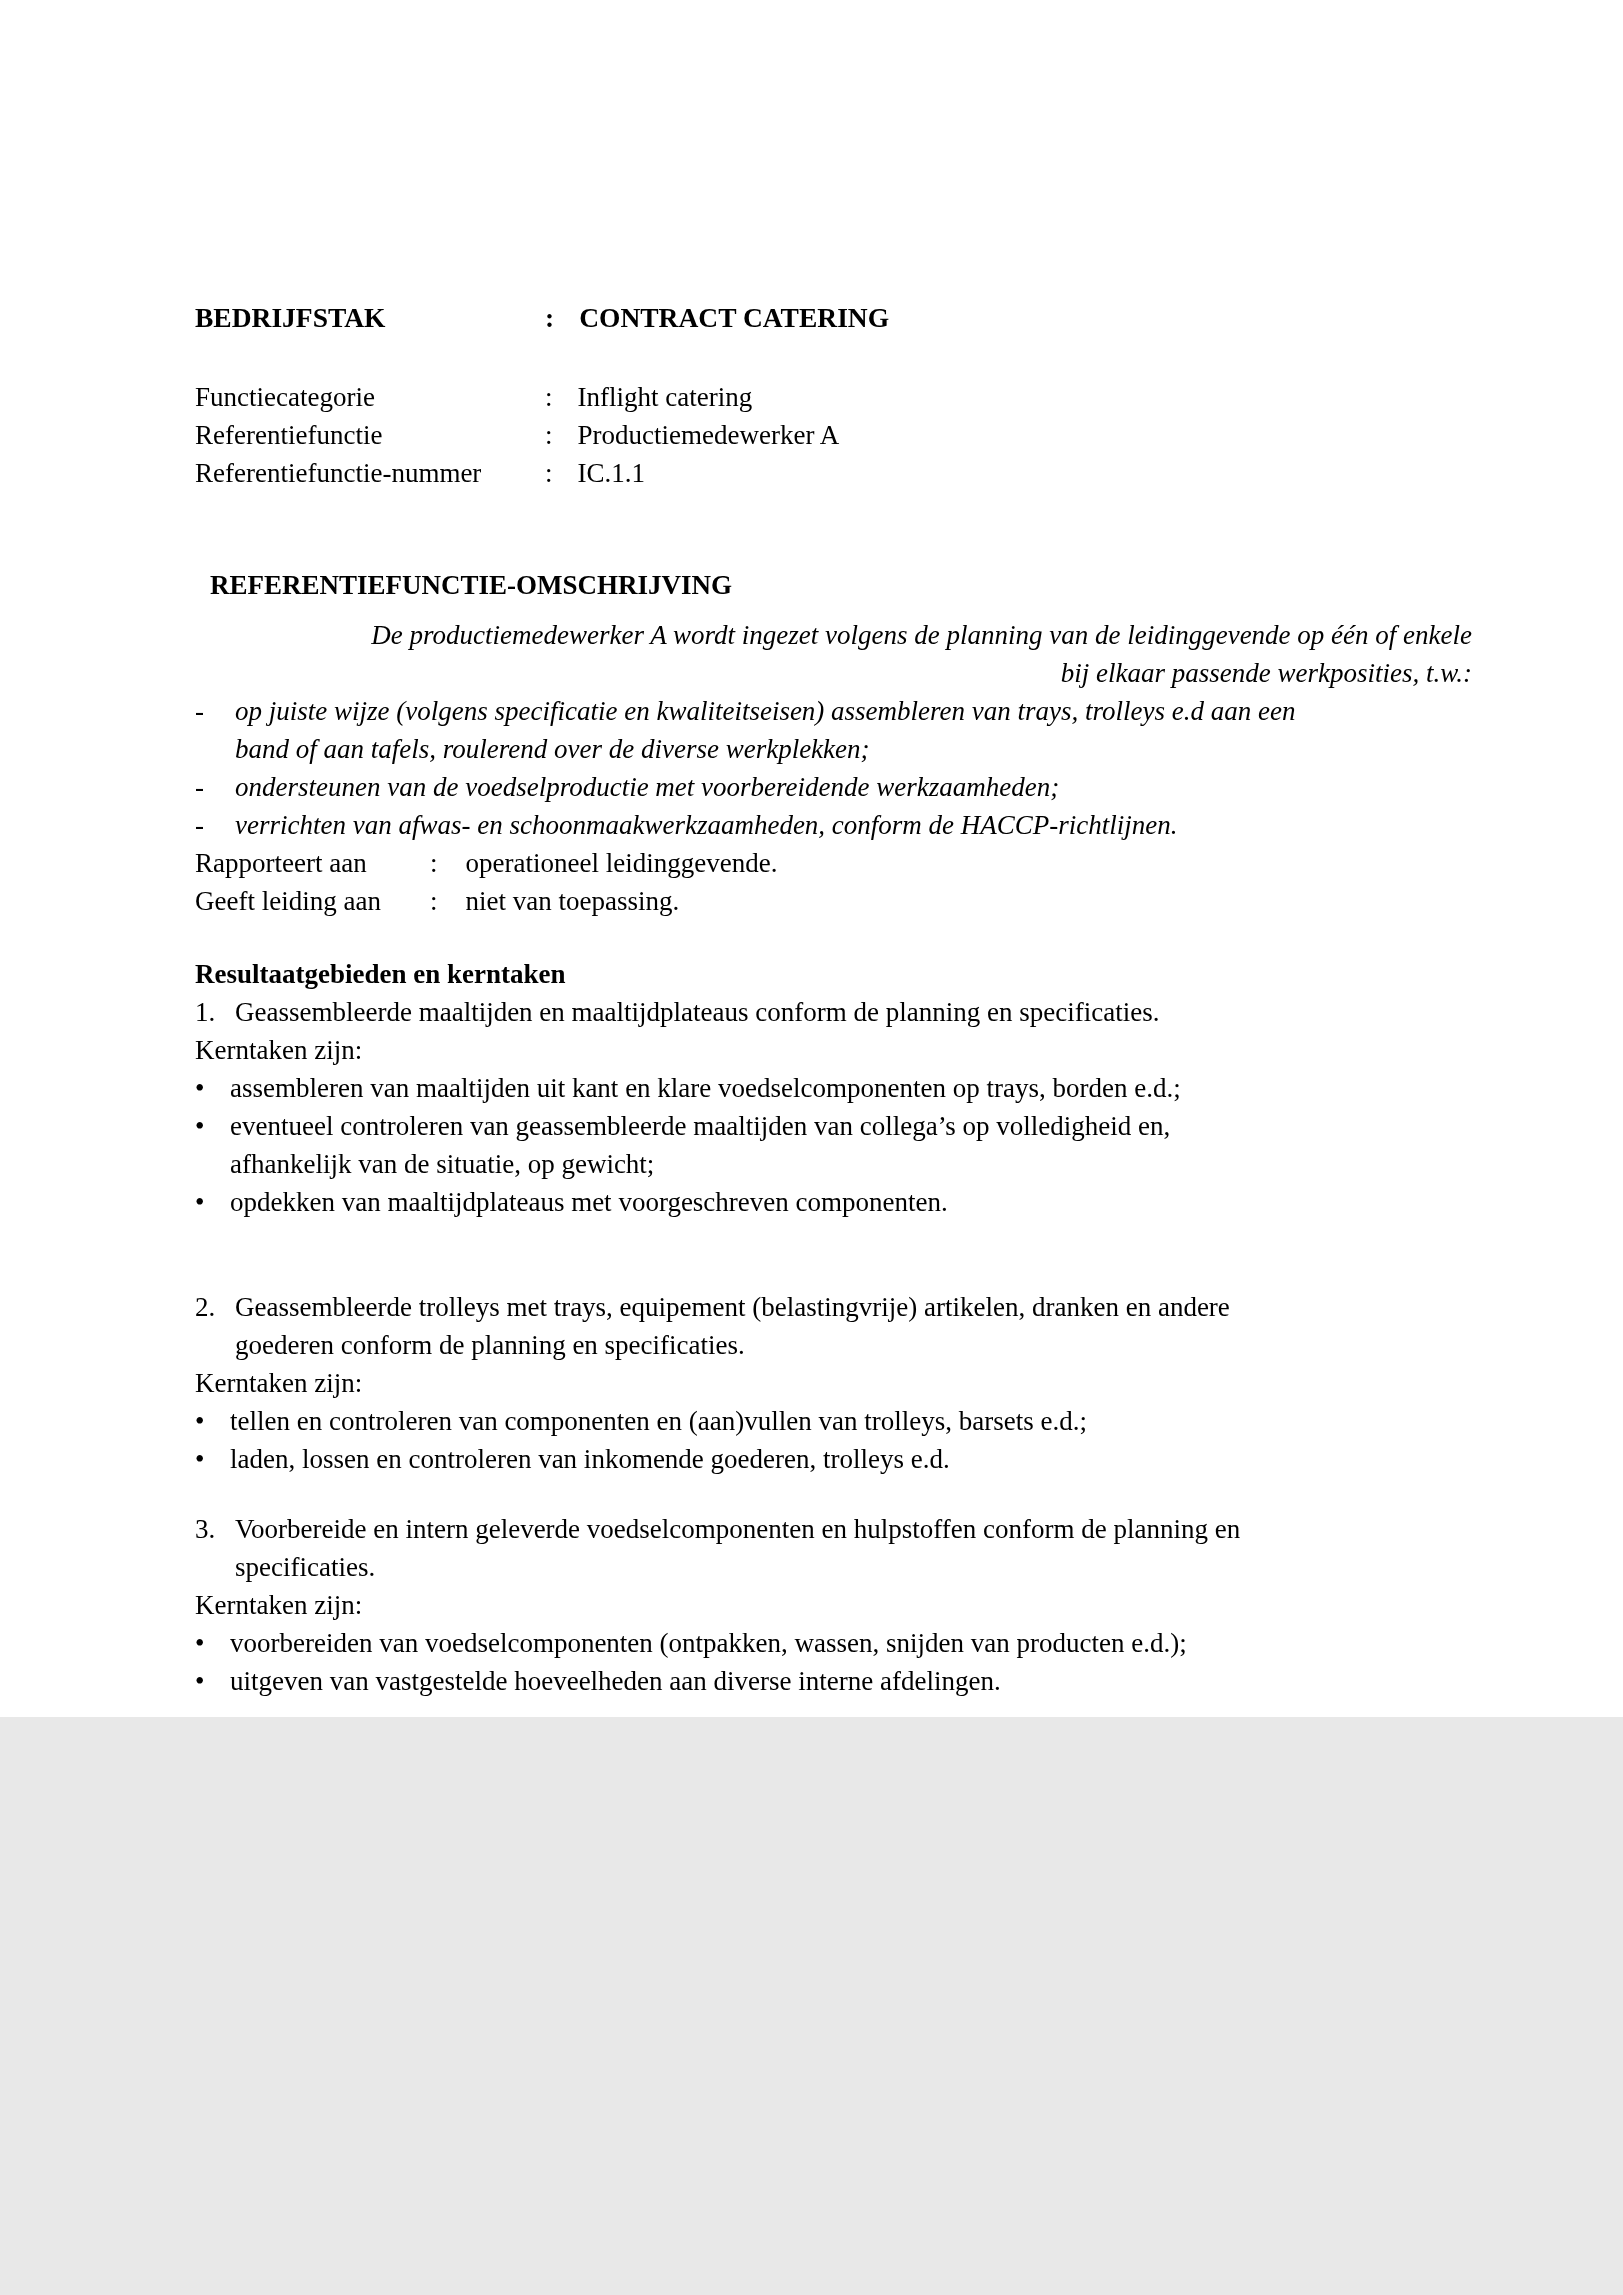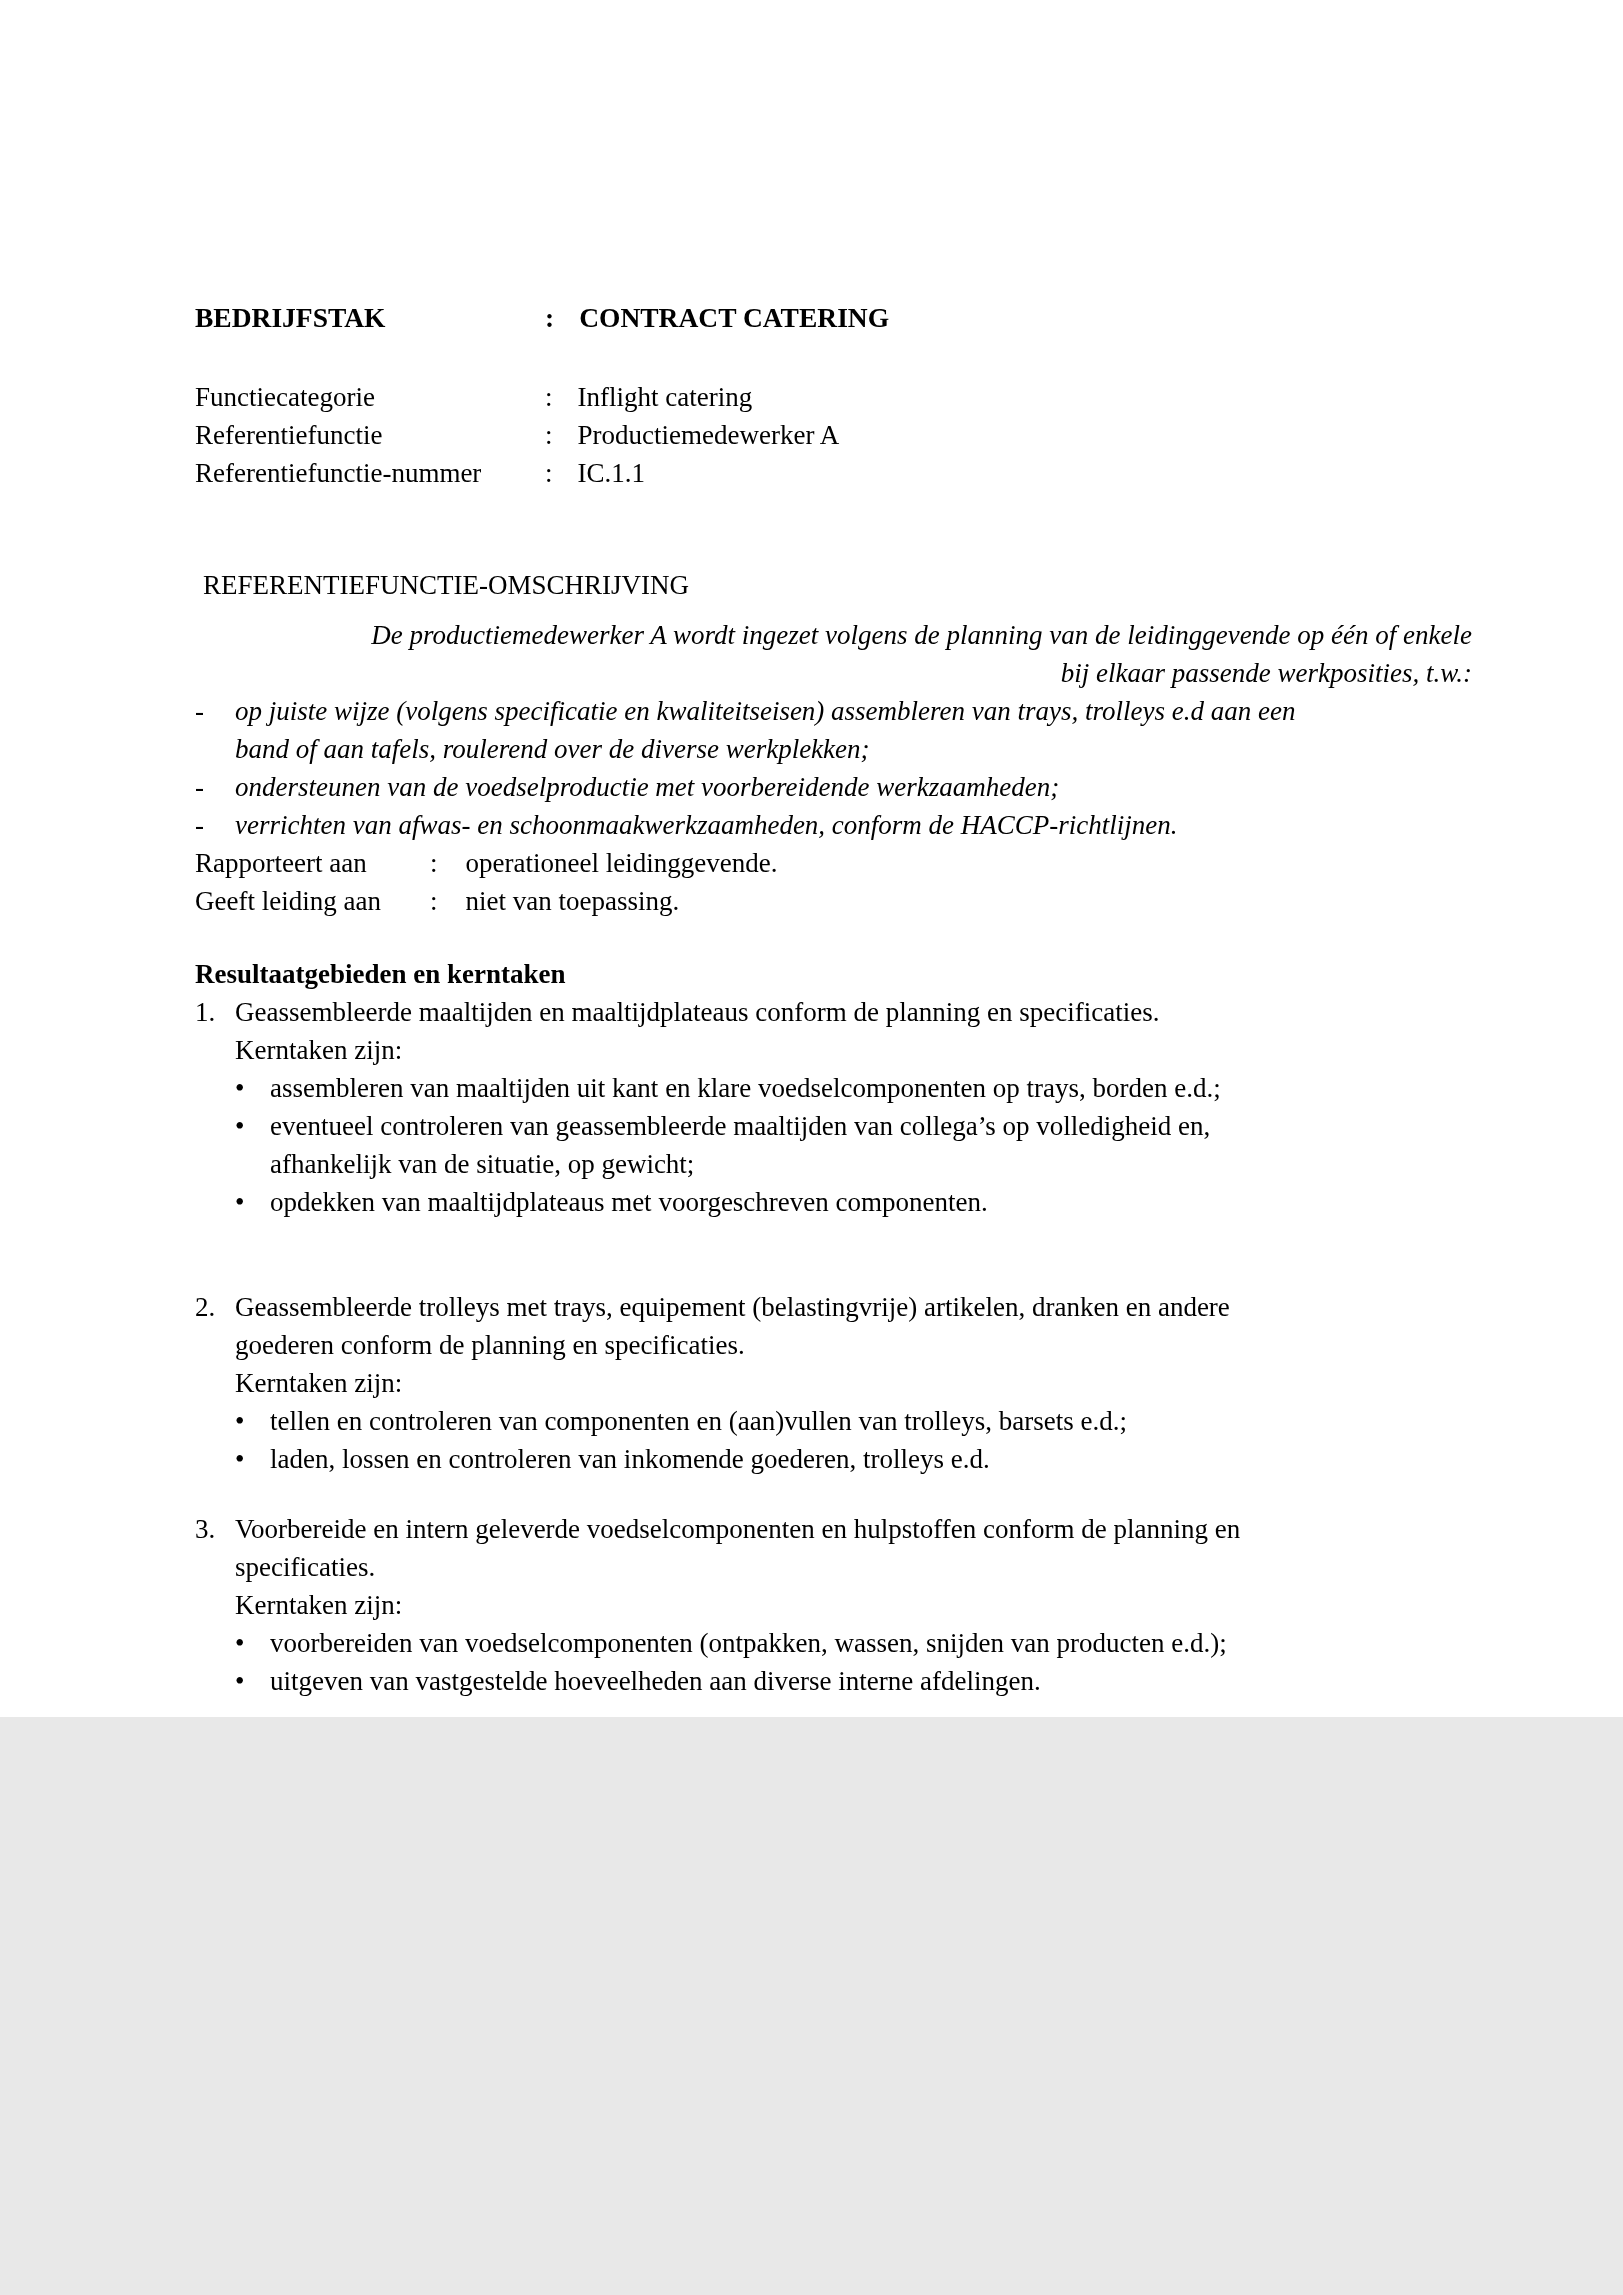--- a/index.html
+++ b/index.html
@@ -26,23 +26,23 @@
   .kv-row { display: flex; align-items: baseline; }
   .kv-row .lbl  { flex: 0 0 350px; }
   .kv-row .sep  { flex: 0 0 auto; }
   .kv-row .val  { margin-left: 25px; }
   .title-row { font-weight: bold; font-size: 27.5px; }
 
   .meta-block { margin-top: 41px; }
 
   
   .section-heading {
-    font-weight: normal;
+    font-weight: bold;
     font-size: 27px;
-    margin: 74px 0 0 8px;
+    margin: 74px 0 0 15px;
   }
   .sub-heading-italic {
     font-weight: bold;
     font-style: italic;
     font-size: 27px;
     margin: 35px 0 0 0;
   }
 
   
   .intro {
@@ -63,21 +63,21 @@
   .org-row .val { margin-left: 28px; }
 
   
   .result-heading { font-weight: bold; margin: 35px 0 0 0; font-family: Liberation Serif, serif; }
   .numbered-item { margin: 0; }
   .numbered-item.gap-large { margin-top: 67px; }
   .numbered-item.gap-small { margin-top: 32px; }
   .num-row { display: flex; align-items: baseline; }
   .num-row .num { flex: 0 0 40px; }
   .num-row .ntext { flex: 1 1 auto; max-width: 1260px; }
-  .item-body { margin-left: 40px; }
+  .item-body { }
   .kerntaken-label { }
   .bullet-list { margin: 0; }
   .bullet-item { display: flex; align-items: baseline; }
   .bullet-item .bmarker { flex: 0 0 35px; }
   .bullet-item .btext { flex: 1 1 auto; max-width: 1180px; }
 
   
   .page-number {
     position: absolute;
     left: 17px;

